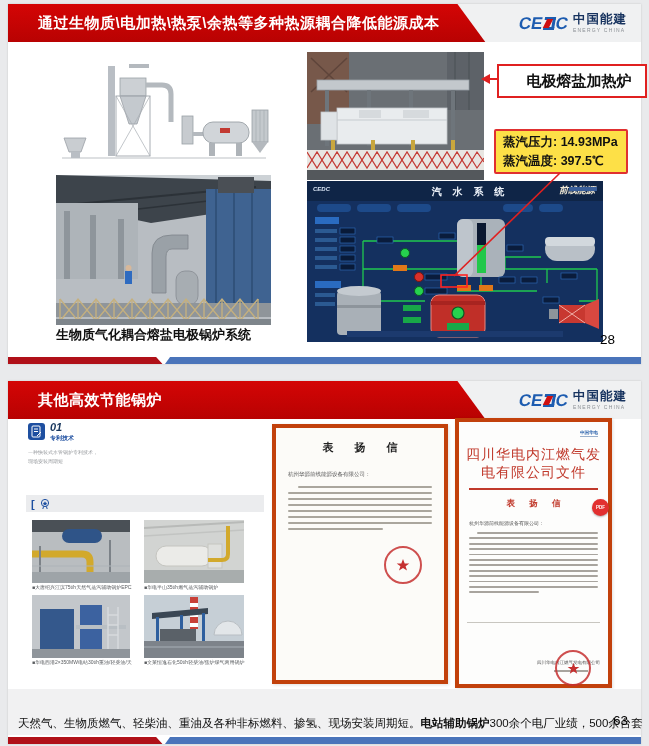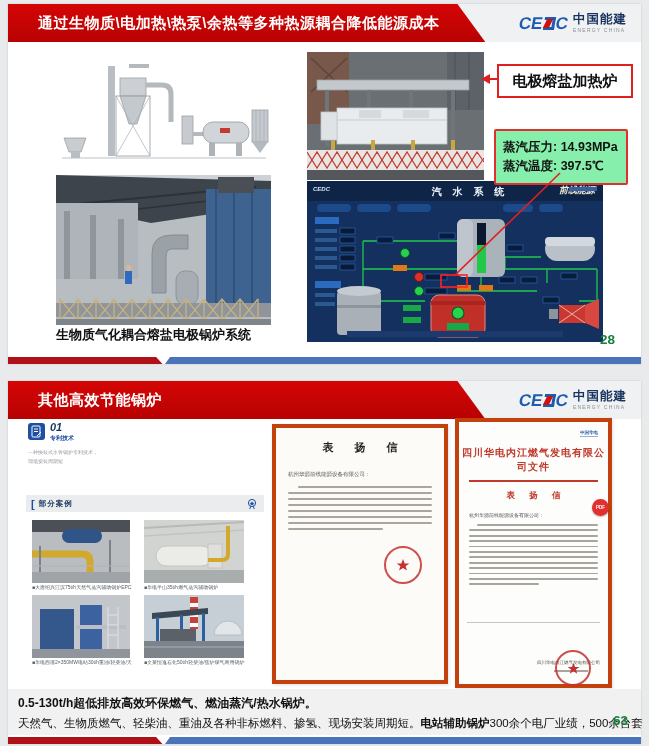--- a/index.html
+++ b/index.html
@@ -19,25 +19,25 @@
   .logo-mid{position:relative;width:11px;height:13px;margin:0 1px;}
   .logo-mid .b{position:absolute;inset:0;border:3px solid #1d5cb0;border-left:none;}
   .logo-mid .r{position:absolute;left:1px;top:2px;width:6px;height:9px;background:#cf1010;transform:skewX(-18deg);}
   .logo-txt{display:flex;flex-direction:column;line-height:1;}
   .logo-cn{font-size:12.5px;font-weight:bold;color:#17335f;letter-spacing:1px;}
   .logo-en{font-size:5px;color:#8a8f94;letter-spacing:1.2px;margin-top:2px;}
   
   .footer{position:absolute;left:0;bottom:0;width:633px;height:7px;}
   .footer .red{position:absolute;inset:0;background:#b01018;clip-path:polygon(0 0,23.4% 0,24.4% 100%,0 100%);}
   .footer .blue{position:absolute;inset:0;background:#4a74ba;clip-path:polygon(25.6% 0,100% 0,100% 100%,24.8% 100%);}
-  .pagenum{position:absolute;font-size:13.5px;font-weight:bold;color:#15803d;}
+  .pagenum{position:absolute;font-size:13.5px;font-weight:normal;color:#000000;}
   
   .callout-box{position:absolute;left:489px;top:60px;width:132px;height:30px;border:2px solid #e02020;background:#fff;
-          display:flex;align-items:center;justify-content:center;font-size:15px;font-weight:bold;color:#111;}
-  .steam-box{position:absolute;left:486px;top:125px;width:134px;height:56px;border:2px solid #e03030;background:#86efac;
+          display:flex;align-items:center;justify-content:center;font-size:15px;font-weight:bold;color:#111;padding-left:14px;}
+  .steam-box{position:absolute;left:486px;top:125px;width:134px;height:45px;border:2px solid #e03030;background:#fde047;
           border-radius:2px;display:flex;flex-direction:column;justify-content:center;padding-left:7px;box-sizing:border-box;gap:2px;}
   .steam-row{font-size:12.5px;font-weight:bold;color:#111;white-space:nowrap;}
   .cap1{position:absolute;left:48px;top:322px;width:215px;font-size:13px;font-weight:bold;color:#111;white-space:nowrap;}
   
   .feature{position:absolute;top:40px;width:76px;height:64px;}
   .f-icon{position:absolute;left:0;top:2px;width:17px;height:17px;background:#1e4fa0;border-radius:3px;}
   .f-num{position:absolute;left:22px;top:0;font-size:11px;font-weight:bold;font-style:italic;color:#17365d;}
   .f-title{position:absolute;left:22px;top:13px;font-size:6px;font-weight:bold;color:#1e4fa0;white-space:nowrap;}
   .f-desc{position:absolute;left:0;top:27px;width:74px;font-size:5px;line-height:1.7;color:#95989c;}
   .cases-bar{position:absolute;left:18px;top:114px;width:238px;height:17px;background:#ebecee;display:flex;align-items:center;}
@@ -335,21 +335,20 @@
             </g>
           </svg>
       </div>
       <div class="f-num">01</div>
       <div class="f-title">专利技术</div>
       <div class="f-desc">一种快装式水管锅炉专利技术，现场安装周期短</div>
     </div>
 
     <div class="cases-bar">
       <span class="cases-brk">[</span>
-      <span class="cases-title">部分案例</span>
       <svg width="12" height="12" viewBox="0 0 12 12" style="margin-right:6px;">
         <circle cx="6" cy="5" r="3.6" fill="none" stroke="#1d4fa0" stroke-width="1"></circle>
         <polygon points="6,3.2 6.8,4.8 8.5,4.9 7.2,6 7.6,7.7 6,6.8 4.4,7.7 4.8,6 3.5,4.9 5.2,4.8" fill="#1d4fa0"></polygon>
         <line x1="4.6" y1="8.4" x2="3.8" y2="11" stroke="#1d4fa0" stroke-width="1"></line>
         <line x1="7.4" y1="8.4" x2="8.2" y2="11" stroke="#1d4fa0" stroke-width="1"></line>
       </svg>
     </div>
 
     <svg class="abs" style="left:24px;top:139px;" width="98" height="63" viewBox="0 0 98 63">
       <rect width="98" height="63" fill="#b9bdc0"></rect>
@@ -417,21 +416,21 @@
       <div class="tl" style="width:95px;"></div>
       <div class="seal" style="left:108px;top:118px;width:34px;height:34px;">
         <svg width="14" height="14" viewBox="0 0 14 14">
             <polygon points="7,1 8.7,5.4 13.3,5.4 9.6,8.2 11,12.6 7,9.9 3,12.6 4.4,8.2 0.7,5.4 5.3,5.4" fill="#c53030"></polygon>
           </svg>
       </div>
     </div>
 
     <div class="paper" style="left:447px;top:37px;width:157px;height:270px;background:#fdfdfc;">
       <div style="position:absolute;right:10px;top:8px;font-size:4.5px;font-weight:bold;color:#1b57a6;border-bottom:0.5px solid #9ab0cc;padding-bottom:1px;">中国华电</div>
-      <div style="text-align:center;margin-top:24px;font-size:10px;font-weight:bold;color:#c0392b;letter-spacing:1px;">四川华电内江燃气发电有限公司文件</div>
+      <div style="text-align:center;margin-top:24px;font-size:14px;font-weight:normal;color:#c0392b;letter-spacing:1px;">四川华电内江燃气发电有限公司文件</div>
       <div style="margin:6px 10px 0 10px;height:2px;background:#c0392b;"></div>
       <div style="text-align:center;margin-top:8px;font-size:8.5px;font-weight:bold;color:#c0392b;letter-spacing:6px;text-indent:6px;">表 扬 信</div>
       <div style="margin:10px 10px 6px 10px;font-size:5px;color:#555;">杭州华源前线能源设备有限公司：</div>
       <div class="tl2" style="margin-left:18px;"></div>
       <div class="tl2"></div>
       <div class="tl2"></div>
       <div class="tl2"></div>
       <div class="tl2"></div>
       <div class="tl2"></div>
       <div class="tl2"></div>
@@ -448,21 +447,20 @@
             <polygon points="7,1 8.7,5.4 13.3,5.4 9.6,8.2 11,12.6 7,9.9 3,12.6 4.4,8.2 0.7,5.4 5.3,5.4" fill="#c53030"></polygon>
           </svg>
       </div>
     </div>
 
     <div class="pdf-badge" style="left:584px;top:118px;">
       <span>PDF</span>
     </div>
 
     <div class="bottom-band">
-      <div class="b-line1">0.5-130t/h超低排放高效环保燃气、燃油蒸汽/热水锅炉。</div>
       <div class="b-line2">
         <span>天然气、生物质燃气、轻柴油、重油及各种非标燃料、掺氢、现场安装周期短。</span><b>电站辅助锅炉</b><span>300余个电厂业绩，500余台套</span>
       </div>
       <div class="pagenum" style="right:13px;top:24px;margin-left:16px;">63</div>
     </div>
 
     <div class="footer">
       <div class="red"></div>
       <div class="blue"></div>
     </div>

